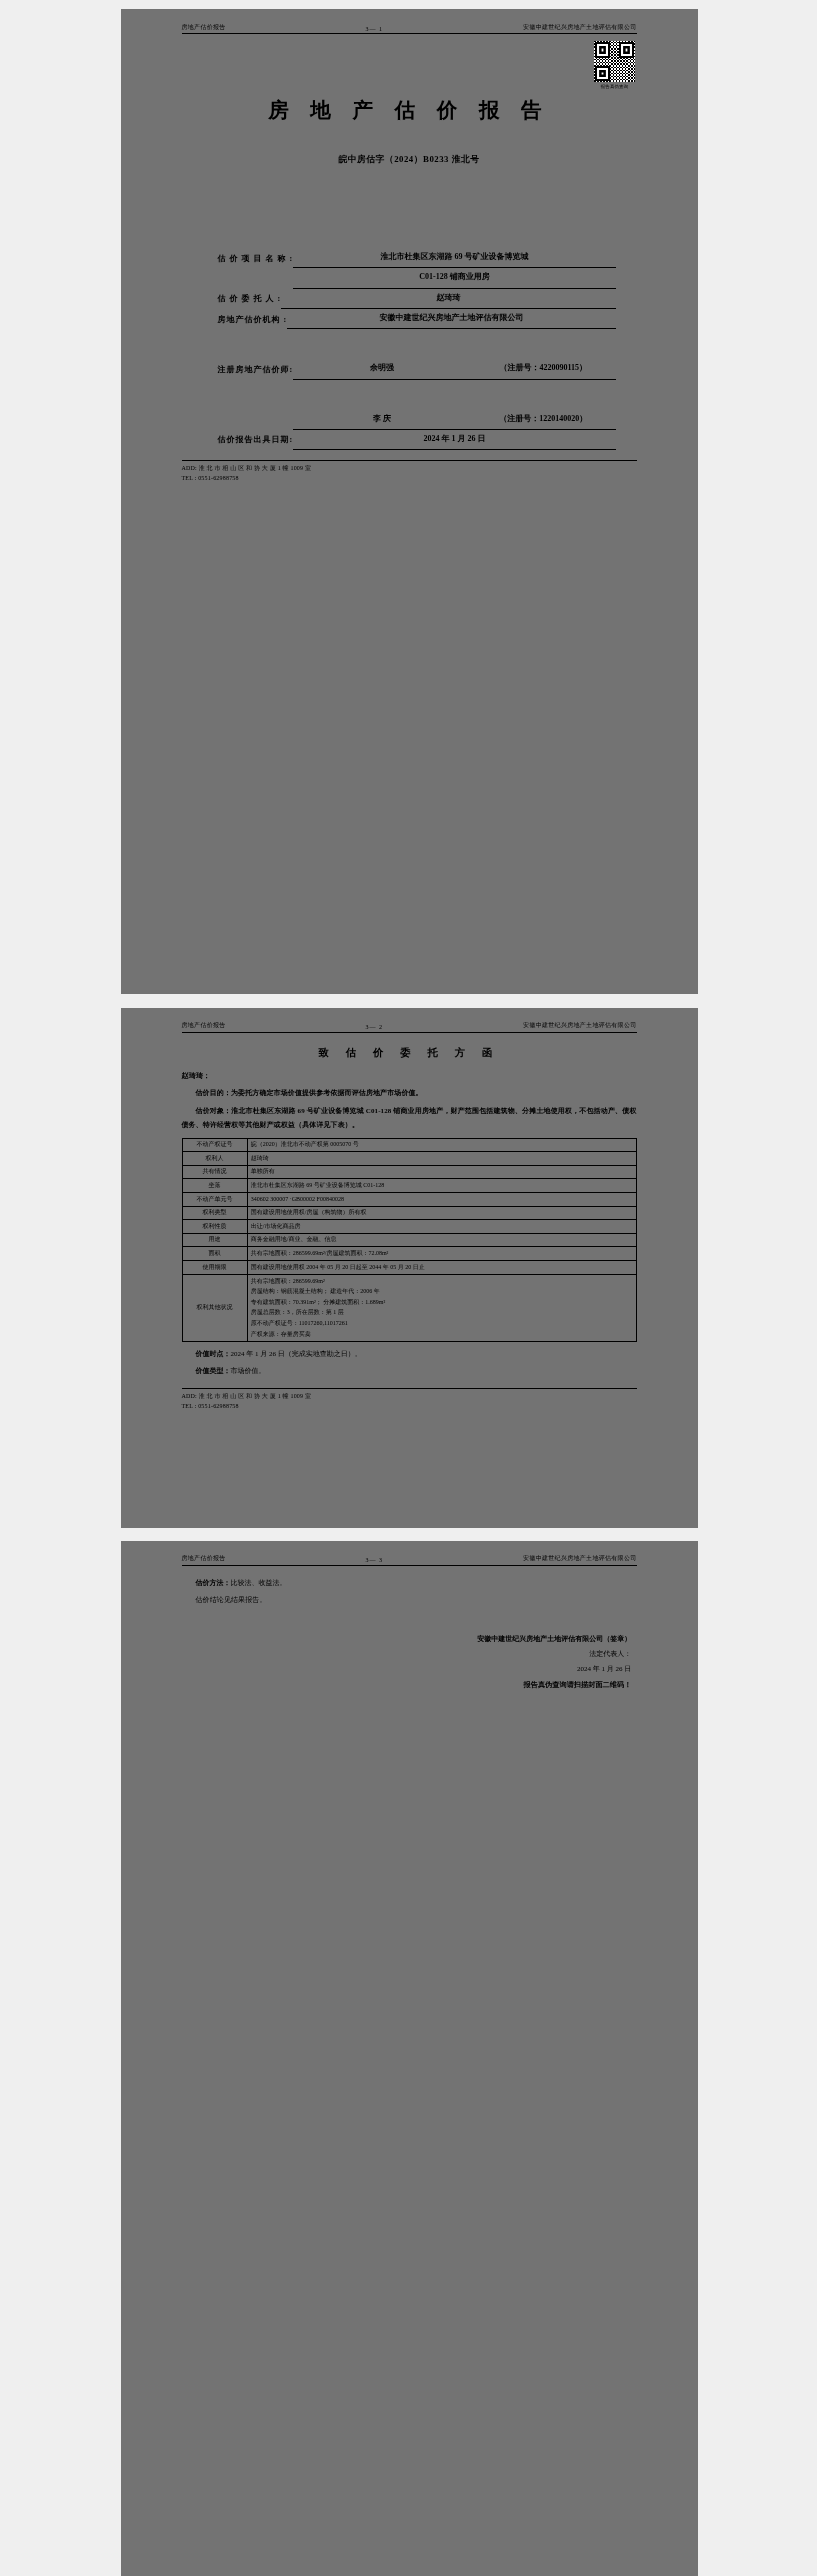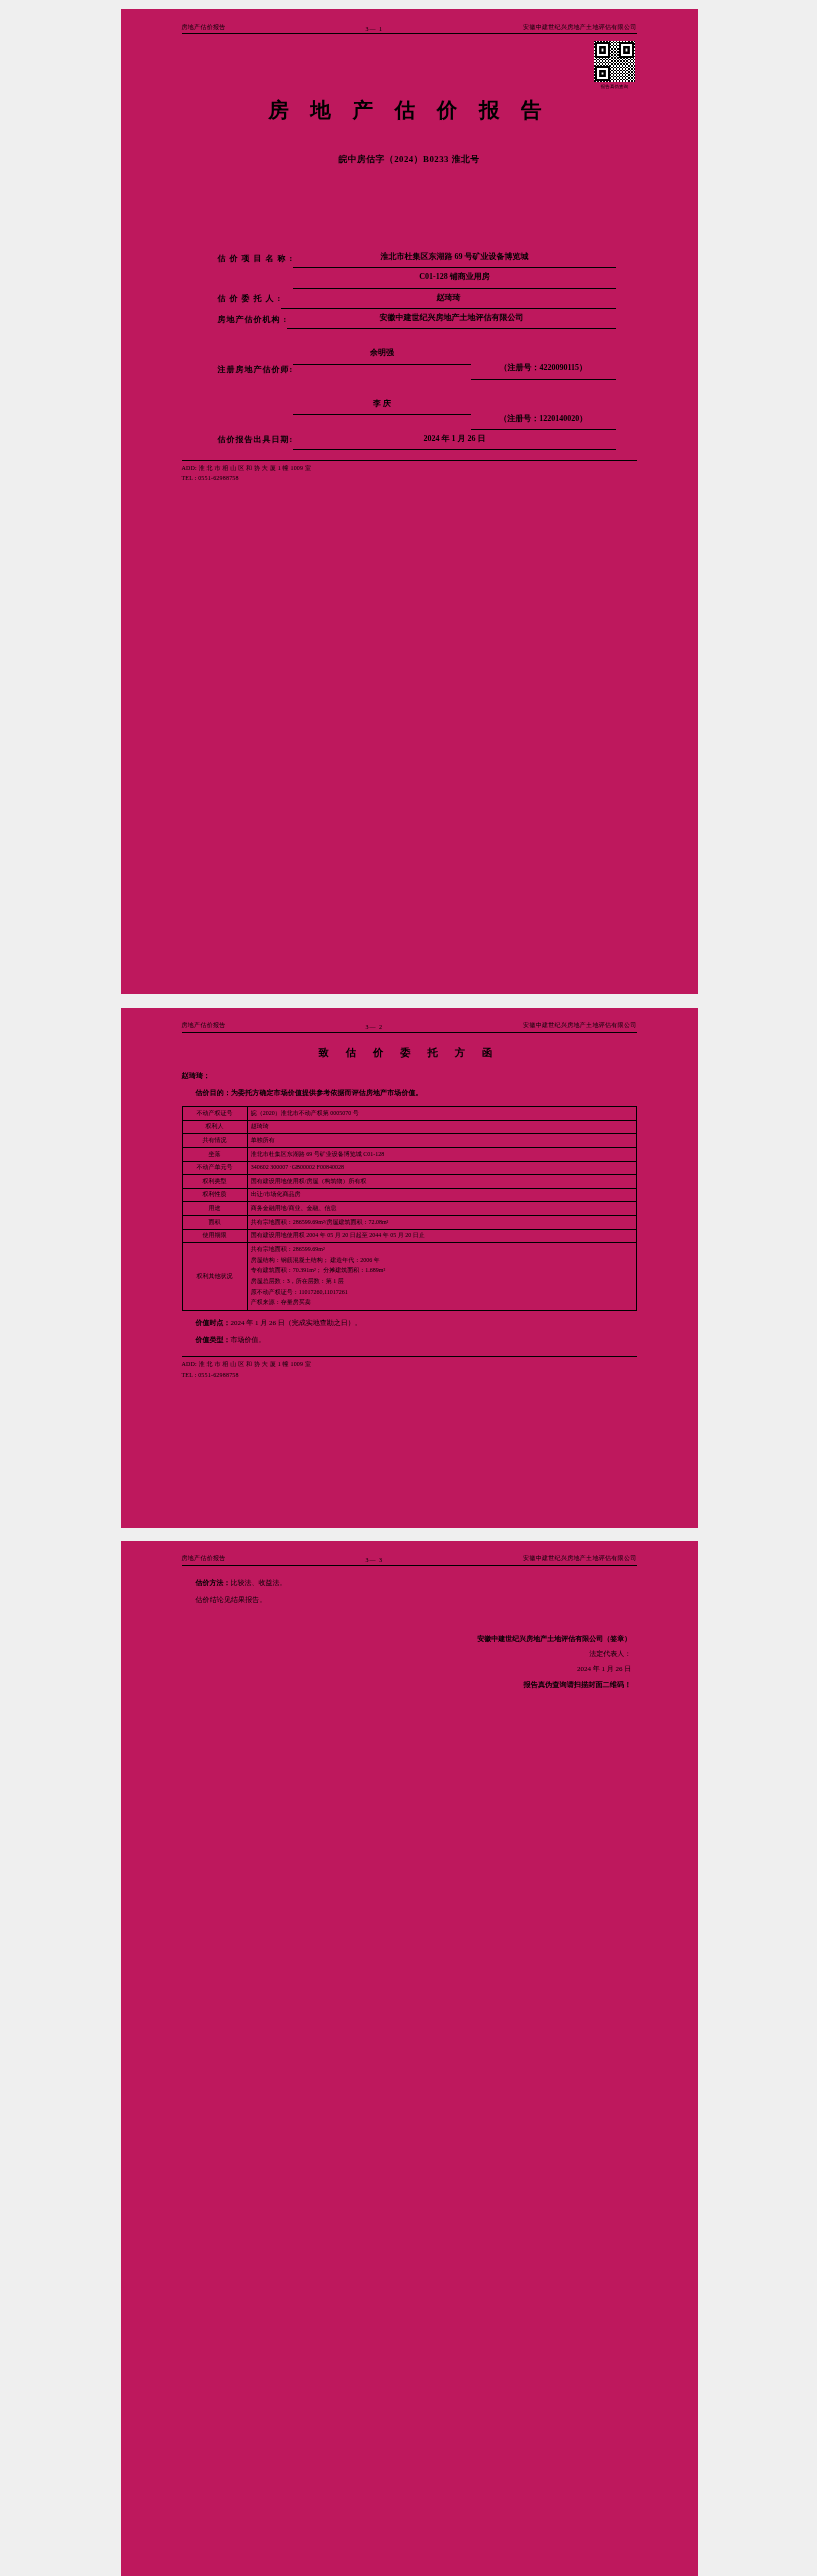--- a/index.html
+++ b/index.html
@@ -15,21 +15,21 @@
     width: 818px;
     margin: 0 auto;
     background: #efefef;
     padding-top: 9.3px;
     padding-bottom: 20.6px;
     box-sizing: border-box;
   }
   .sheet {
     width: 577px;
     margin: 0 auto 13.4px auto;
-    background: #be185d;
+    background: #737373;
     box-sizing: border-box;
     padding: 13.4px 61px 13.4px 61px;
     position: relative;
   }
   .sheet-1 { min-height: 985px; }
   .sheet-2 { min-height: 520px; }
   .sheet-3 { min-height: 1061px; }
 
   
   .run-head {
@@ -124,21 +124,21 @@
   }
   .cf-val {
     flex: 1 1 auto;
     border-bottom: 0.5px solid #000;
     font-weight: bold;
     text-align: center;
     padding: 0 2.1px 0.5px 2.1px;
     white-space: nowrap;
   }
   .cf-row.cont .cf-label { visibility: hidden; }
-  .cf-two { display:flex; align-items:center; flex:1 1 auto;}
+  .cf-two { display:flex; align-items:flex-end; flex:1 1 auto;}
   .cf-two .a { flex: 1 1 55%; border-bottom: 0.5px solid #000; text-align:center; font-weight:bold; padding-bottom:0.5px;}
   .cf-two .b { flex: 1 1 45%; border-bottom: 0.5px solid #000; text-align:center; font-weight:bold; padding-bottom:0.5px;margin-top:30px;}
 
   
   .sec-title {
     text-align: center;
     font-size: 10.3px;
     font-weight: bold;
     letter-spacing: 7.2px;
     margin: 13.4px 0 11.3px 0;
@@ -277,20 +277,21 @@
     <div class="run-head">
       <div class="left">房地产估价报告</div>
       <div class="mid">3— 2</div>
       <div class="right">安徽中建世纪兴房地产土地评估有限公司</div>
     </div>
 
     <div class="sec-title">致 估 价 委 托 方 函</div>
     <div class="addressee">赵琦琦：</div>
 
     <p class="body"><span class="b">估价目的：为委托方确定市场价值提供参考依据而评估房地产市场价值。</span></p>
+    <p class="body"><span class="b">估价对象：淮北市杜集区东湖路 69 号矿业设备博览城 C01-128 铺商业用房地产，财产范围包括建筑物、分摊土地使用权，不包括动产、债权债务、特许经营权等其他财产或权益（具体详见下表）。</span></p>
 
     <table class="info">
       <tbody>
         <tr>
           <td class="k">不动产权证号</td>
           <td>皖（2020）淮北市不动产权第 0005070 号</td>
         </tr>
         <tr>
           <td class="k">权利人</td>
           <td>赵琦琦</td>

